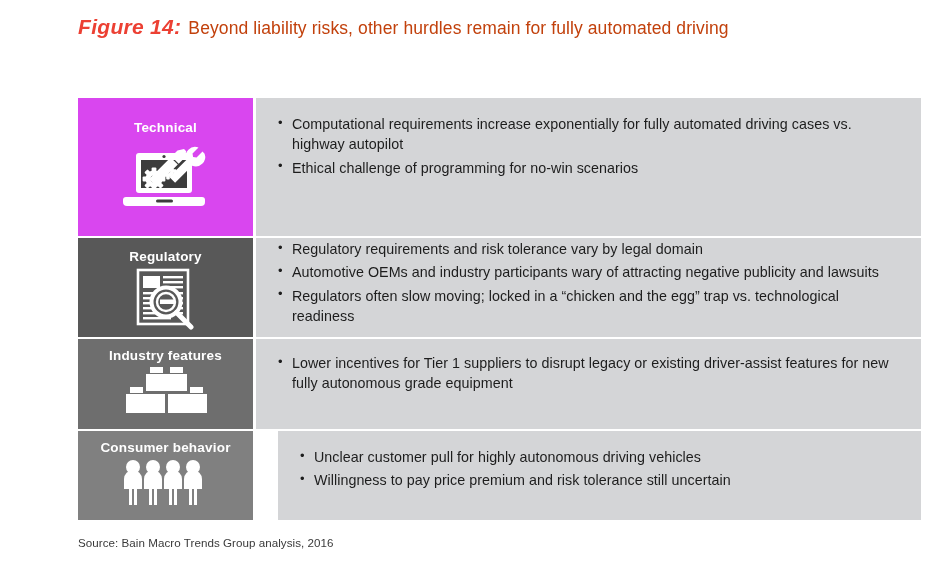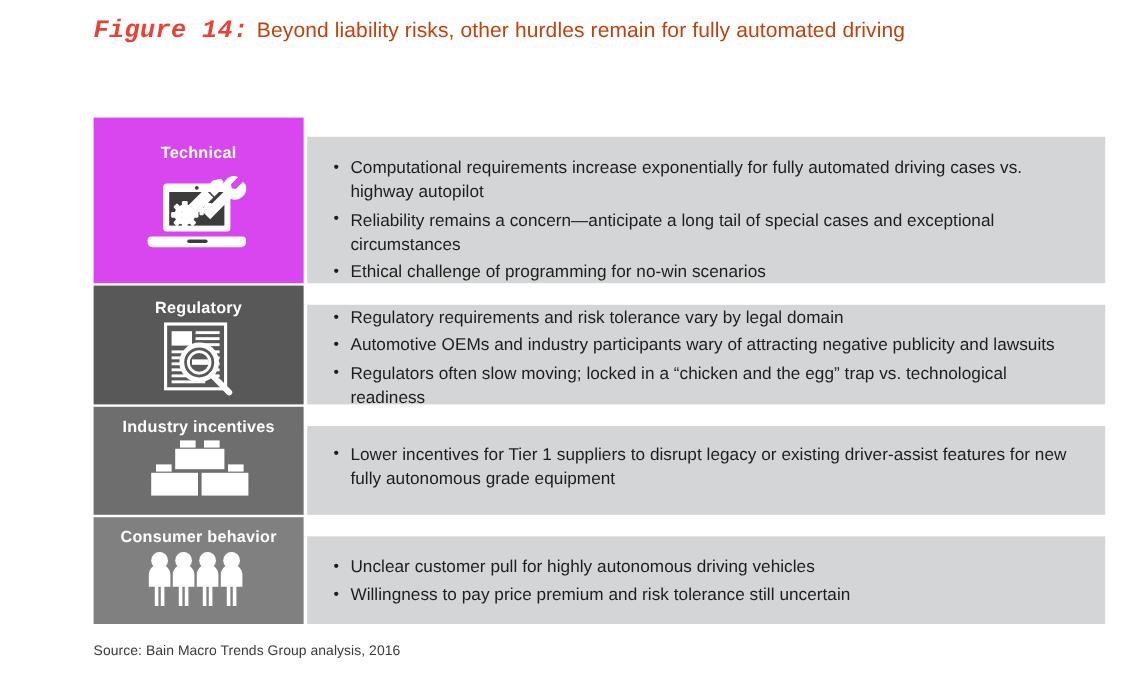--- a/index.html
+++ b/index.html
@@ -22,21 +22,21 @@
   
   .title-row {
     position: absolute;
     left: 78px;
     top: 15px;
     width: 850px;
     height: 36px;
     white-space: nowrap;
   }
   .fig-label {
-    font-family: Liberation Mono, monospace;
+    font-family: Liberation Sans, sans-serif;
     font-style: italic;
     font-weight: 700;
     font-size: 21px;
     color: #ec4033;
     letter-spacing: 0.3px;
   }
   .fig-title {
     font-family: "Liberation Sans", sans-serif;
     font-size: 17.5px;
     color: #c2410c;
@@ -54,21 +54,21 @@
     display: flex;
     flex-direction: column;
     background: #ffffff;
   }
   .row {
     display: flex;
     width: 100%;
     box-sizing: border-box;
     border-bottom: 2px solid #ffffff;
   }
-  .row:last-child { border-bottom: none; }
+  .row:last-child { border-bottom: none; gap: 22px; }
 
   .row-1 { height: 140px; }
   .row-2 { height: 101px; }
   .row-3 { height: 92px; }
   .row-4 { height: 89px; }
 
   
   .panel {
     width: 175px;
     flex: 0 0 175px;
@@ -105,21 +105,20 @@
   
   .content {
     flex: 1 1 auto;
     background: #d4d5d7;
     box-sizing: border-box;
     padding: 16px 22px 10px 22px;
     border-left: 3px solid #ffffff;
     display: flex;
     flex-direction: column;
     justify-content: flex-start;
-    margin-top: 16px;
   }
   .row-2 .content { padding-top: 1px; }
   .row-3 .content { padding-top: 14px; }
   .row-4 .content { }
 
   ul.bullets {
     list-style: none;
     margin: 0;
     padding: 0;
   }
@@ -204,21 +203,20 @@
             <g fill="#ffffff">
               <path d="M59.5 9.5 l6.5 -1.5 2.2 2.2 -1.5 6.5 -6 6 -7.2 -7.2 z"></path>
               <path d="M52.6 16.4 l7.2 7.2 -20.5 20.5 a1.6 1.6 0 0 1 -2.3 0 l-4.9 -4.9 a1.6 1.6 0 0 1 0 -2.3 z"></path>
             </g>
           </svg>
         </div>
       </div>
       <div class="content">
         <ul class="bullets">
           <li>Computational requirements increase exponentially for fully automated driving cases vs. highway autopilot</li>
-          <li>Reliability remains a concern—anticipate a long tail of special cases and exceptional circumstances</li>
           <li>Ethical challenge of programming for no-win scenarios</li>
         </ul>
       </div>
     </div>
 
     <div class="row row-2">
       <div class="panel" style="background:#585858;">
         <div class="panel-label">Regulatory</div>
         <div class="panel-icon">
           <svg width="74" height="62" viewBox="0 0 74 62" fill="none">
@@ -248,21 +246,21 @@
         <ul class="bullets">
           <li>Regulatory requirements and risk tolerance vary by legal domain</li>
           <li>Automotive OEMs and industry participants wary of attracting negative publicity and lawsuits</li>
           <li>Regulators often slow moving; locked in a “chicken and the egg” trap vs. technological readiness</li>
         </ul>
       </div>
     </div>
 
     <div class="row row-3">
       <div class="panel" style="background:#6e6e6e;">
-        <div class="panel-label">Industry incentives</div>
+        <div class="panel-label">Industry features</div>
         <div class="panel-icon">
           <svg width="98" height="52" viewBox="0 0 98 52" fill="none">
             <g fill="#ffffff">
 
               <rect x="33" y="2" width="13" height="6"></rect>
               <rect x="53" y="2" width="13" height="6"></rect>
 
               <rect x="29" y="9" width="41" height="17"></rect>
 
               <rect x="13" y="22" width="13" height="6"></rect>

